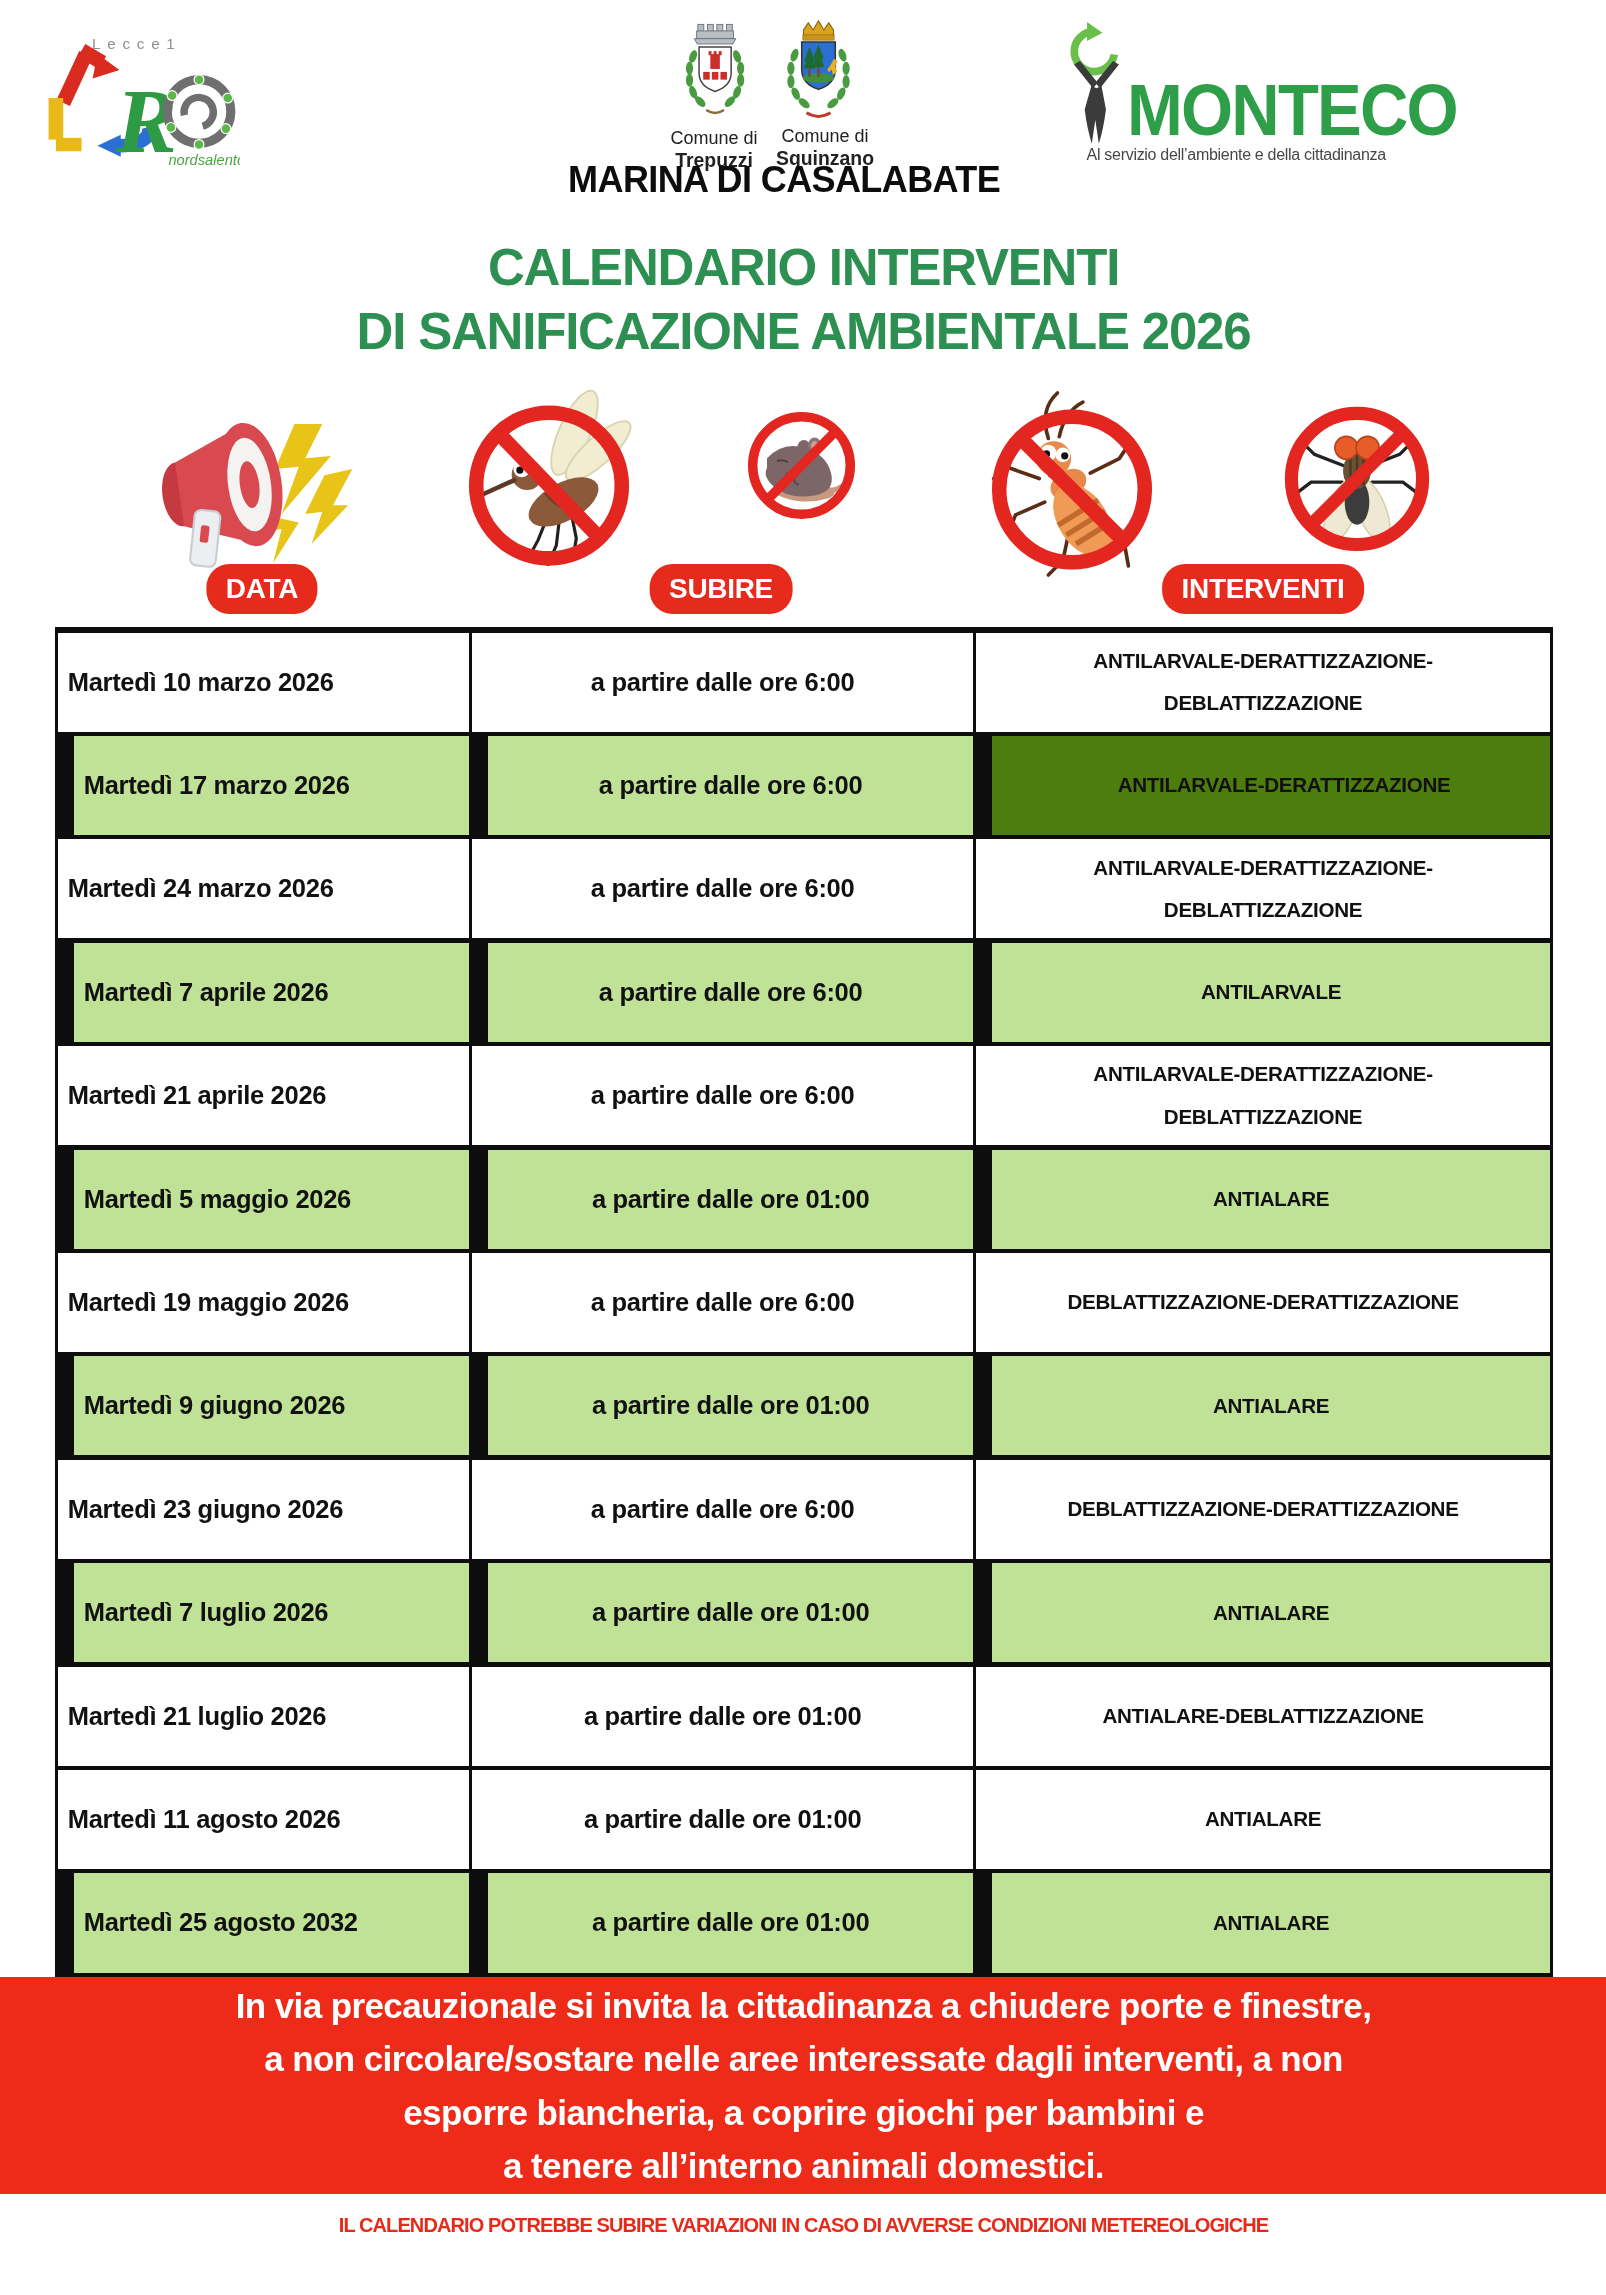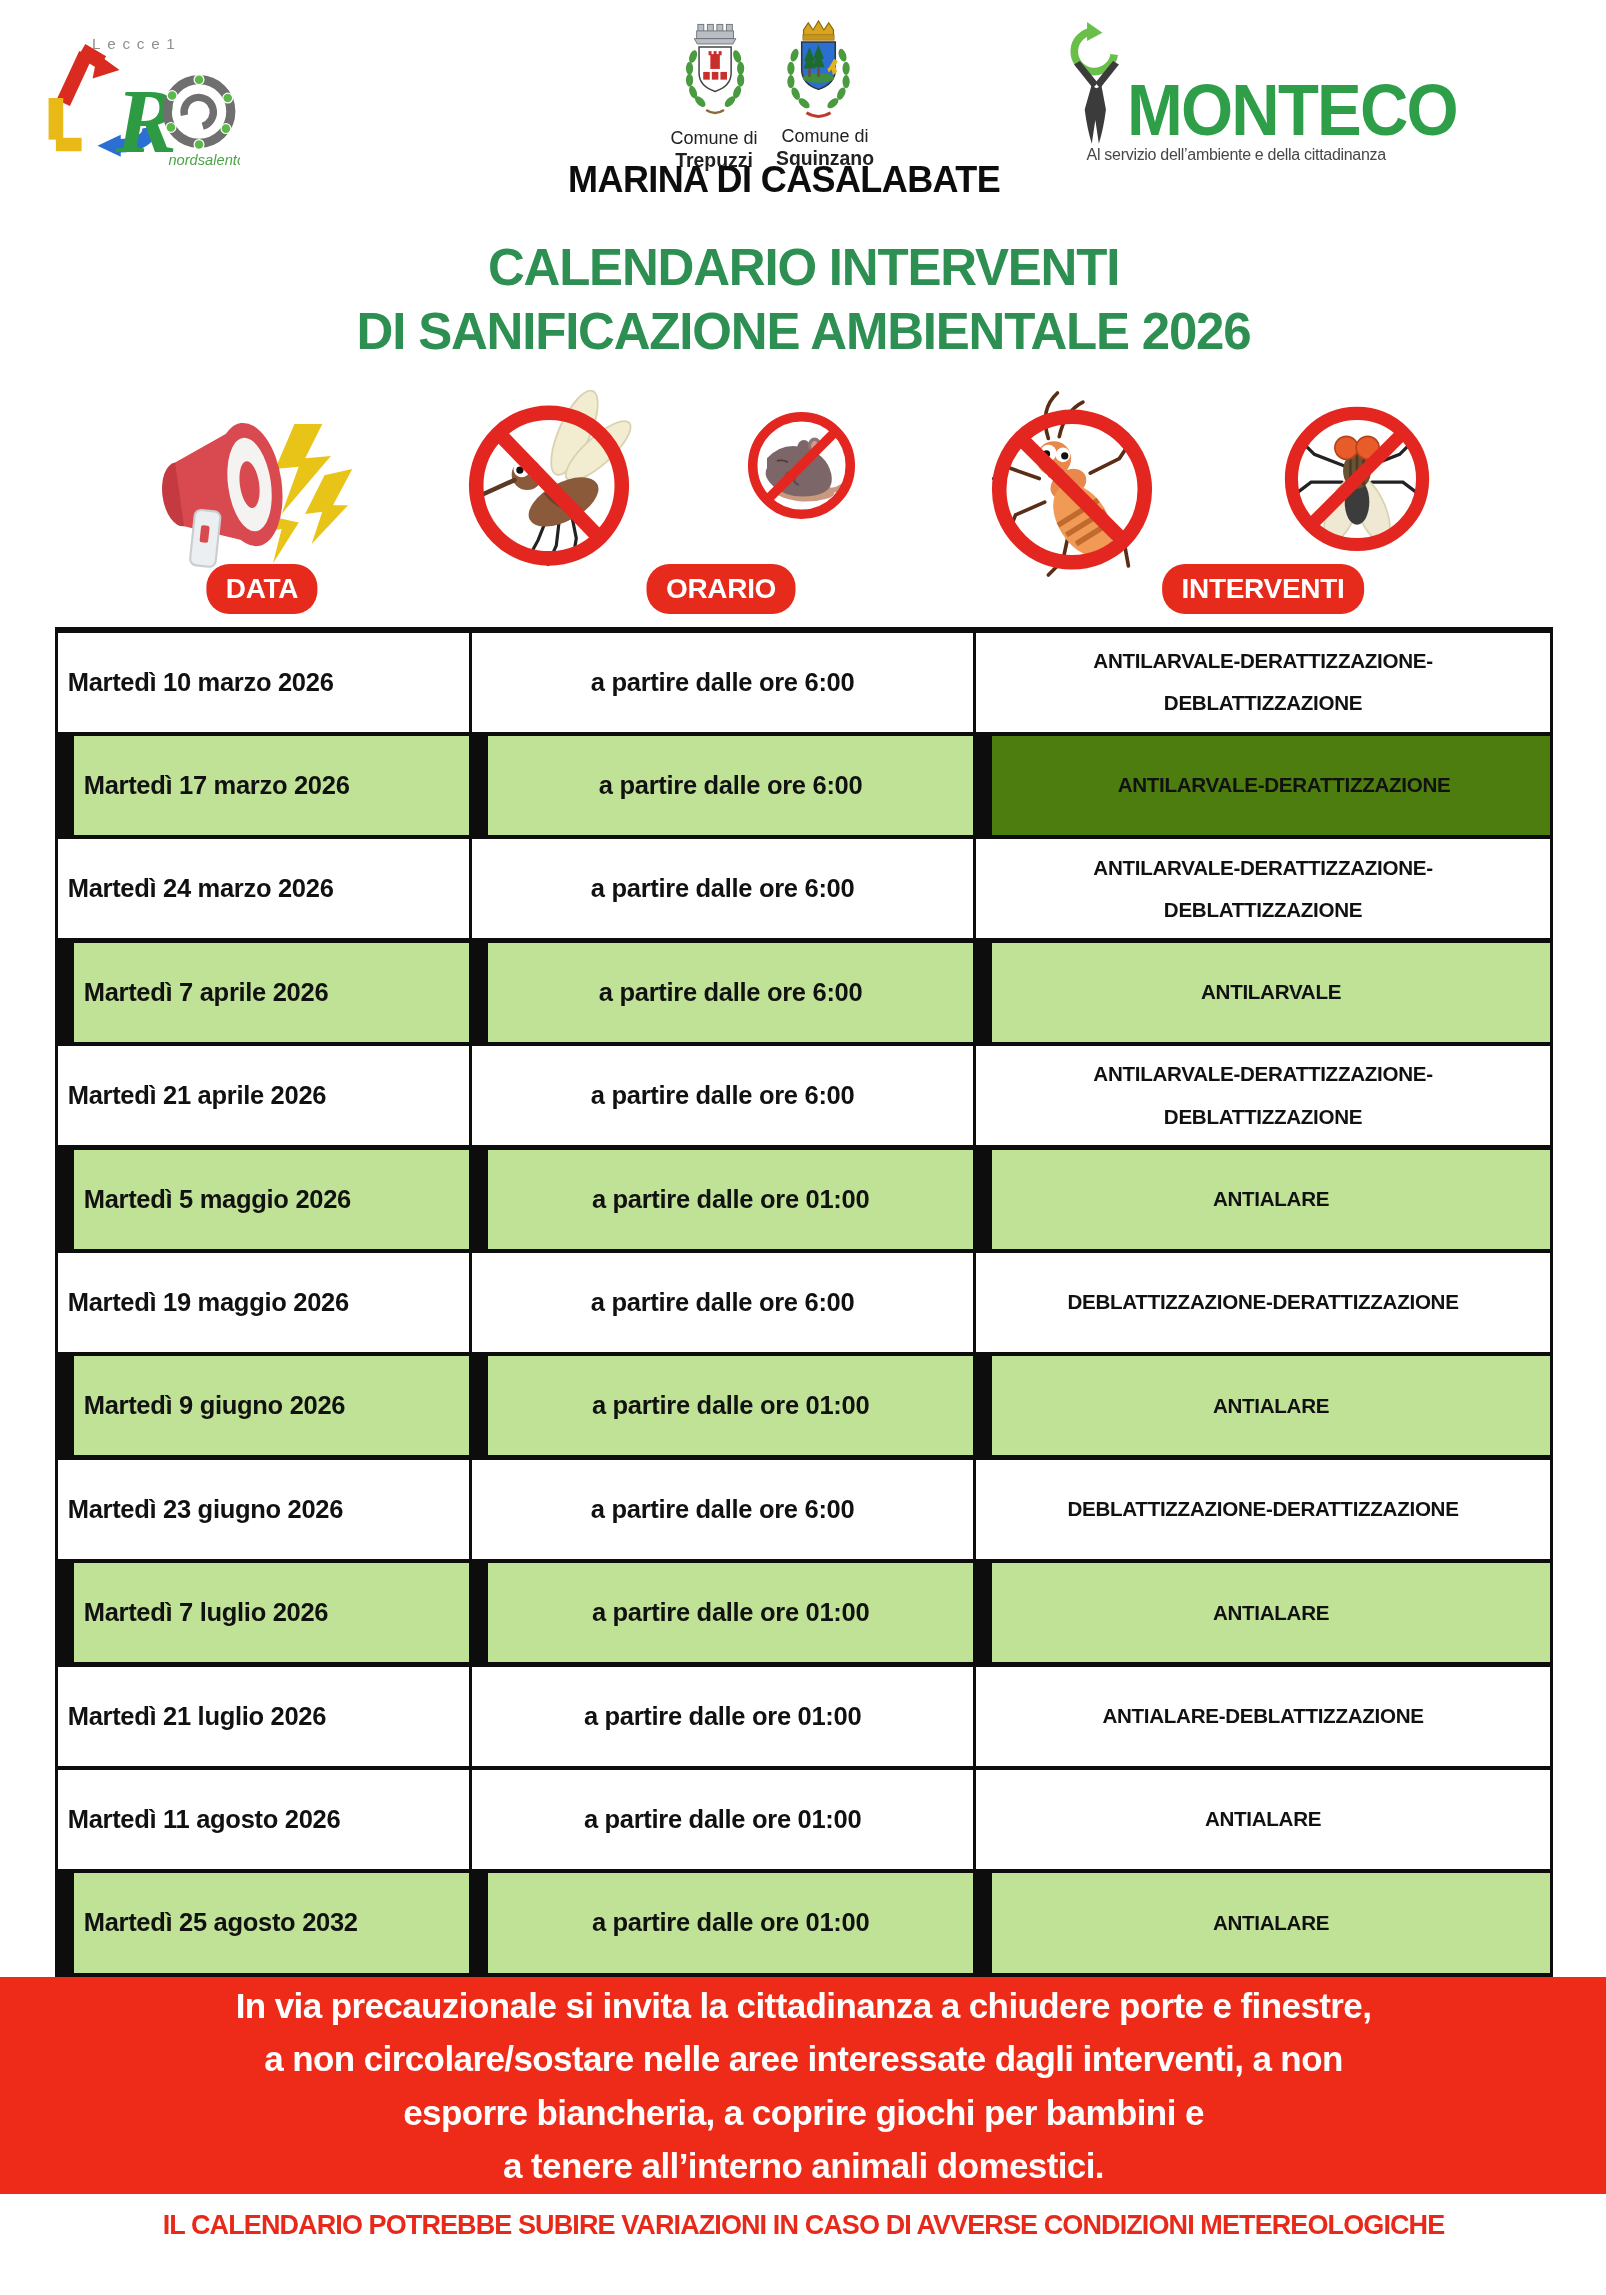--- a/index.html
+++ b/index.html
@@ -57,21 +57,21 @@
 
   
   .notice-banner{position:absolute;left:0;top:1977px;width:1607px;height:217px;background:#ee2b18;
       display:flex;align-items:center;justify-content:center;}
   .notice-text{color:#fff;font-size:35px;font-weight:bold;letter-spacing:-0.6px;line-height:1.52;
       text-align:center;white-space:pre-line;width:1579px;}
 
   
   .footer-note{position:absolute;left:0;top:2198px;width:1607px;height:55px;
       display:flex;align-items:center;justify-content:center;
-      color:#e8291a;font-size:27px;font-weight:bold;letter-spacing:-0.9px;text-align:center;}
+      color:#e8291a;font-size:20px;font-weight:bold;letter-spacing:-0.9px;text-align:center;}
 </style>
 </head>
 <body>
 
 <div class="page">
 
   <svg class="aro-logo" viewBox="0 0 345 235">
     <text x="103" y="40" font-size="25" fill="#8f8f8f" letter-spacing="11">Lecce1</text>
     <g fill="none" stroke-linecap="butt">
       <path d="M56,128 L93,48" stroke="#d92b1f" stroke-width="24"></path>
@@ -279,21 +279,21 @@
     <ellipse cx="100" cy="128" rx="15" ry="28" fill="#3c3c3c"></ellipse>
     <ellipse cx="100" cy="90" rx="17" ry="22" fill="#6a5334"></ellipse>
     <path d="M92,72 v36 M100,70 v40 M108,72 v36" stroke="#4c3a22" stroke-width="3"></path>
     <circle cx="87" cy="62" r="14" fill="#e85c2a" stroke="#b5431c" stroke-width="2"></circle>
     <circle cx="113" cy="62" r="14" fill="#e85c2a" stroke="#b5431c" stroke-width="2"></circle>
     <circle cx="100" cy="100" r="80" stroke="#e42620" stroke-width="16" fill="none"></circle>
     <line x1="154" y1="46" x2="46" y2="154" stroke="#e42620" stroke-width="16"></line>
   </svg>
 
   <div class="badge badge-data" style="background: rgb(230, 42, 28);">DATA</div>
-  <div class="badge badge-orario" style="background: rgb(230, 42, 28);">ORARIO</div>
+  <div class="badge badge-orario" style="background: rgb(230, 42, 28);">SUBIRE</div>
   <div class="badge badge-interventi" style="background: rgb(230, 42, 28);">INTERVENTI</div>
 
   <div class="cal-table">
       <div class="cell cell-date">Martedì 10 marzo 2026</div>
       <div class="cell cell-time">a partire dalle ore 6:00</div>
       <div class="cell cell-interv">ANTILARVALE-DERATTIZZAZIONE-
 DEBLATTIZZAZIONE</div>
       <div class="cell cell-date hl" style="background: rgb(192, 226, 150);">Martedì 17 marzo 2026</div>
       <div class="cell cell-time hl" style="background: rgb(192, 226, 150);">a partire dalle ore 6:00</div>
       <div class="cell cell-interv hl" style="background: #4d7c0f; padding-left: 44px;">ANTILARVALE-DERATTIZZAZIONE</div>

